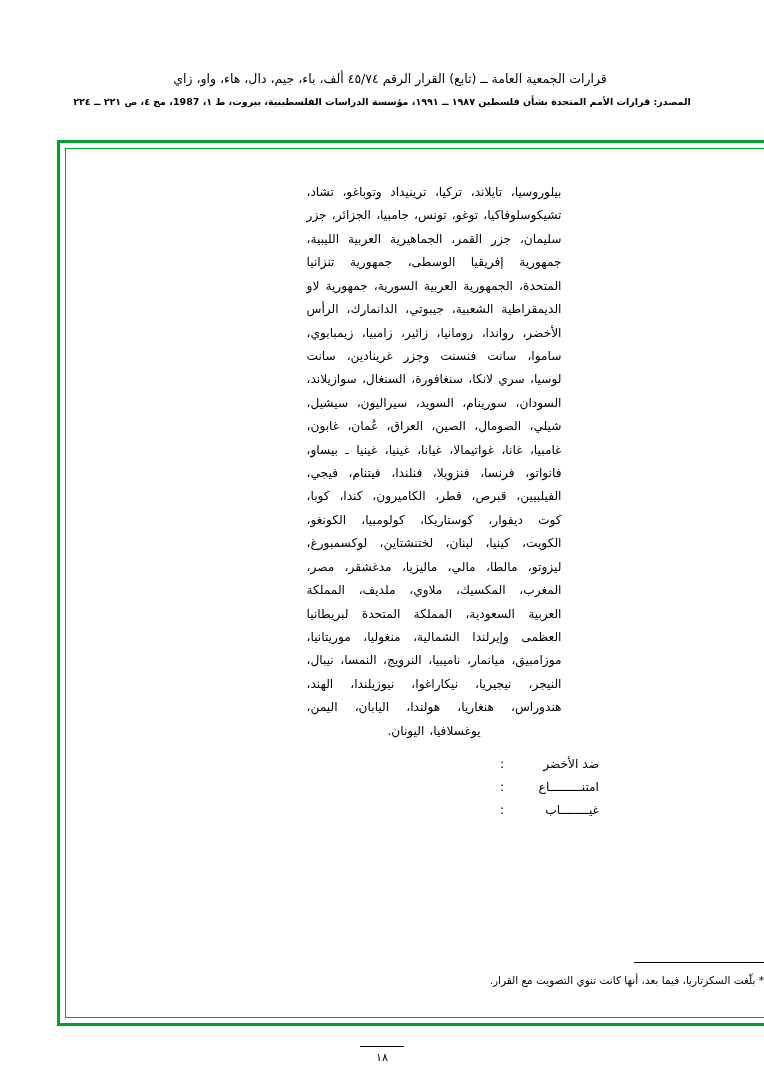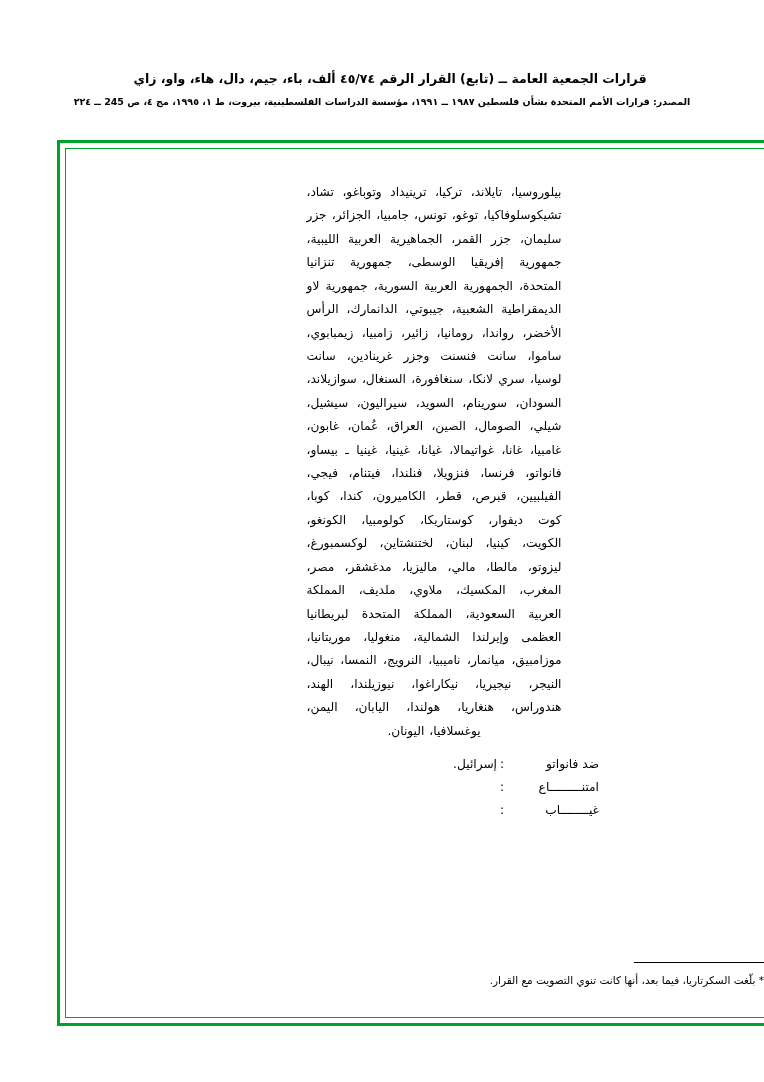--- a/index.html
+++ b/index.html
@@ -21,21 +21,21 @@
     height: 1082px;
     box-sizing: border-box;
   }
   
   .header {
     text-align: center;
     padding-top: 70px;
   }
   .header-title {
     font-size: 12.5px;
-    font-weight: bold;
+    font-weight: normal;
     letter-spacing: 0px;
     line-height: 1.5;
     direction: rtl;
     padding-left: 16px;
   }
   .header-source {
     margin-top: 6px;
     font-size: 9.5px;
     font-weight: bold;
     direction: rtl;
@@ -144,35 +144,34 @@
     letter-spacing: 1px;
   }
 </style>
 </head>
 <body>
 
 <div class="page">
 
   <div class="header">
     <div class="header-title">قرارات الجمعية العامة ــ (تابع) القرار الرقم ٤٥/٧٤ ألف، باء، جيم، دال، هاء، واو، زاي</div>
-    <div class="header-source">المصدر: قرارات الأمم المتحدة بشأن فلسطين ١٩٨٧ ــ ١٩٩١، مؤسسة الدراسات الفلسطينية، بيروت، ط ١، ١٩٩٥، مج ٤، ص 245 ــ ٢٢٤‪</div>
+    <div class="header-source">المصدر: قرارات الأمم المتحدة بشأن فلسطين ١٩٨٧ ــ ١٩٩١، مؤسسة الدراسات الفلسطينية، بيروت، ط ١، 1987، مج ٤، ص ٢٢١ ــ ٢٢٤‪</div>
   </div>
 
   <div class="frame-outer">
     <div class="frame-inner">
       <div class="content">
 
         <div class="country-block">بيلوروسيا، تايلاند، تركيا، ترينيداد وتوباغو، تشاد، تشيكوسلوفاكيا، توغو، تونس، جامبيا، الجزائر، جزر سليمان، جزر القمر، الجماهيرية العربية الليبية، جمهورية إفريقيا الوسطى، جمهورية تنزانيا المتحدة، الجمهورية العربية السورية، جمهورية لاو الديمقراطية الشعبية، جيبوتي، الدانمارك، الرأس الأخضر، رواندا، رومانيا، زائير، زامبيا، زيمبابوي، ساموا، سانت فنسنت وجزر غرينادين، سانت لوسيا، سري لانكا، سنغافورة، السنغال، سوازيلاند، السودان، سورينام، السويد، سيراليون، سيشيل، شيلي، الصومال، الصين، العراق، عُمان، غابون، غامبيا، غانا، غواتيمالا، غيانا، غينيا، غينيا ـ بيساو، فانواتو، فرنسا، فنزويلا، فنلندا، فيتنام، فيجي، الفيلبيين، قبرص، قطر، الكاميرون، كندا، كوبا، كوت ديفوار، كوستاريكا، كولومبيا، الكونغو، الكويت، كينيا، لبنان، لختنشتاين، لوكسمبورغ، ليزوتو، مالطا، مالي، ماليزيا، مدغشقر، مصر، المغرب، المكسيك، ملاوي، ملديف، المملكة العربية السعودية، المملكة المتحدة لبريطانيا العظمى وإيرلندا الشمالية، منغوليا، موريتانيا، موزامبيق، ميانمار، ناميبيا، النرويج، النمسا، نيبال، النيجر، نيجيريا، نيكاراغوا، نيوزيلندا، الهند، هندوراس، هنغاريا، هولندا، اليابان، اليمن، يوغسلافيا، اليونان.</div>
 
         <div class="votes">
 
           <div class="vote-row">
-            <div class="vote-label">ضد فانواتو</div>
+            <div class="vote-label">ضد الأخضر</div>
             <div class="vote-colon">:</div>
-            <div class="vote-value">إسرائيل.</div>
           </div>
 
           <div class="vote-row">
             <div class="vote-label">امتنـــــــــاع</div>
             <div class="vote-colon">:</div>
           </div>
 
           <div class="vote-row">
             <div class="vote-label">غيــــــــاب</div>
             <div class="vote-colon">:</div>
@@ -182,14 +181,18 @@
 
         <div class="footnote">
           <div class="footnote-rule"></div>
           <div class="footnote-text">* بلّغت السكرتاريا، فيما بعد، أنها كانت تنوي التصويت مع القرار.</div>
         </div>
 
       </div>
     </div>
   </div>
 
+  <div class="page-number-wrap">
+    <div class="page-number-rule"></div>
+    <div class="page-number">١٨</div>
+  </div>
 
 </div>
 
 </body></html>

